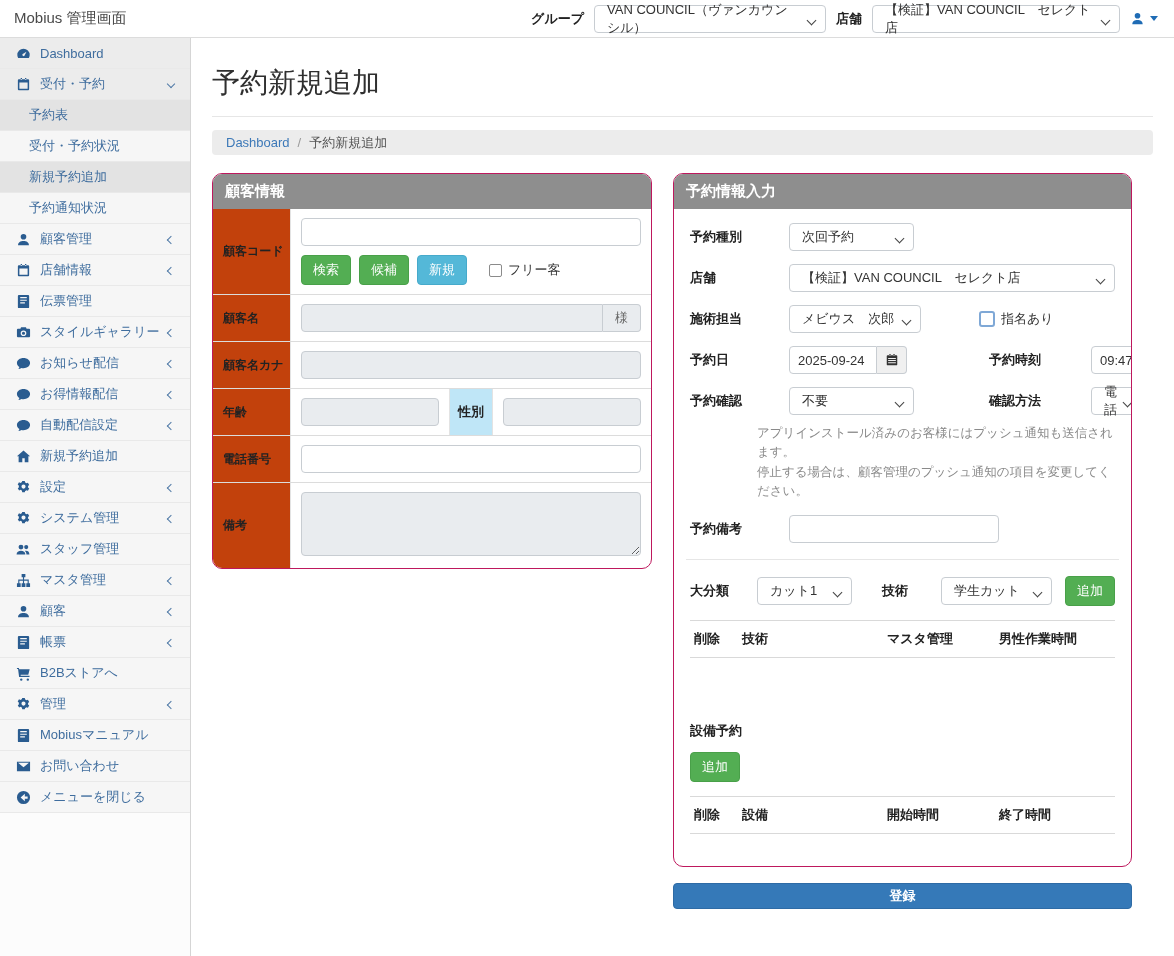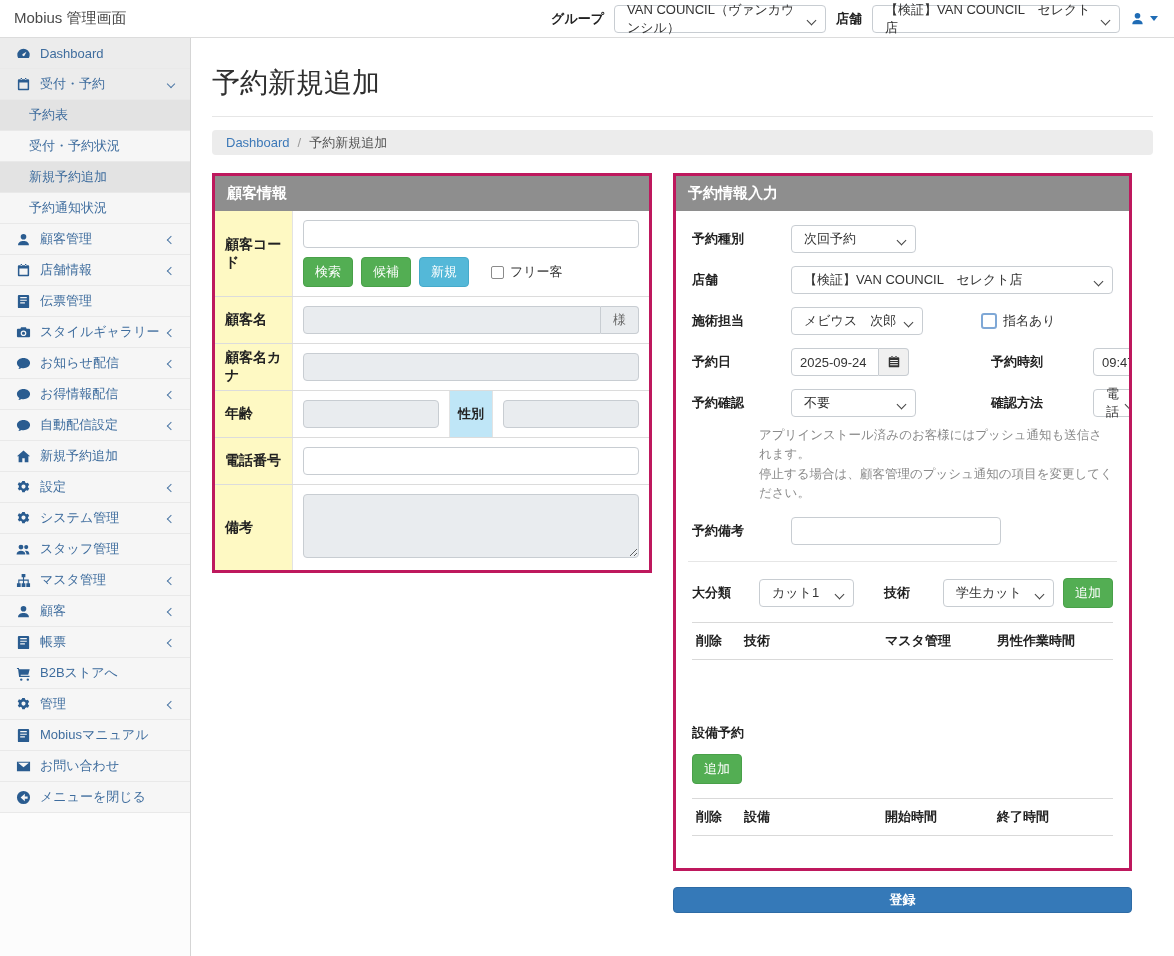--- a/index.html
+++ b/index.html
@@ -7,21 +7,21 @@
     font-family:"Liberation Sans","DejaVu Sans",sans-serif; font-size:13px; color:#333; }
 
   
   .topbar { position:absolute; left:0; top:0; width:1174px; height:38px; background:#fff;
     border-bottom:1px solid #dcdcdc; display:flex; align-items:center; justify-content:space-between; }
   .brand { padding-left:14px; font-size:15px; color:#4a4a4a; }
   .topbar-right { display:flex; align-items:center; gap:10px; padding-right:16px; }
   .top-label { font-weight:bold; font-size:13px; color:#222; }
   .top-select { height:28px; border:1px solid #c8cdd2; border-radius:4px; background:#fff;
     display:flex; align-items:center; padding:0 26px 0 12px; position:relative; font-size:13px; color:#333; cursor:pointer; }
-  .top-select.w1 { width:212px; } .top-select.w2 { width:248px; }
+  .top-select.w1 { width:232px; } .top-select.w2 { width:248px; }
   .caret-dn { position:absolute; right:10px; top:11px; width:7px; height:7px;
     border-left:1.6px solid #444; border-bottom:1.6px solid #444; transform:rotate(-45deg); }
   .user-menu { display:flex; align-items:center; gap:5px; cursor:pointer; }
   .user-menu svg { width:15px; height:15px; color:#1f6cb5; }
   .user-caret { width:0; height:0; border-left:4px solid transparent; border-right:4px solid transparent; border-top:5px solid #1f6cb5; }
 
   
   .sidebar { position:absolute; left:0; top:38px; width:191px; height:918px; background:#fcfcfc;
     border-right:1px solid #d5d5d5; }
   .side-item { height:31px; display:flex; align-items:center; padding:0 14px 0 16px;
@@ -41,29 +41,29 @@
   .page-title { margin:26px 0 0 21px; font-size:28px; font-weight:500; color:#2f2f2f; }
   .title-rule { margin:14px 21px 0 21px; border:0; border-top:1px solid #e6e6e6; }
   .breadcrumb { margin:13px 21px 0 21px; background:#ececec; border-radius:4px; height:25px;
     display:flex; align-items:center; padding:0 14px; font-size:13px; }
   .breadcrumb a { color:#3d79b8; text-decoration:none; cursor:pointer; }
   .bc-sep { color:#999; margin:0 8px; }
   .bc-cur { color:#555; }
 
   .cols { display:flex; align-items:flex-start; margin:18px 21px 0 21px; gap:21px; }
 
-  .panel { border:3px solid #be185d; border-radius:0; background:#fff; overflow:hidden; }
+  .panel { border:1px solid #be185d; border-radius:10px; background:#fff; overflow:hidden; }
   .panel-hd { background:#8e8e8e; color:#fff; font-weight:bold; font-size:15px; padding:8px 12px; }
 
   
   .cust { width:460px; }
   .crow { display:flex; border-bottom:1px solid #dcdcdc; }
   .crow:last-child { border-bottom:none; }
-  .clabel { width:78px; flex:0 0 78px; background:#fef9c3; display:flex; align-items:center;
-    padding-left:10px; font-weight:bold; font-size:14px; color:#222; border-right:1px solid #e3e3e3; }
+  .clabel { width:78px; flex:0 0 78px; background:#c2410c; display:flex; align-items:center;
+    padding-left:10px; font-weight:bold; font-size:12px; color:#222; border-right:1px solid #e3e3e3; }
   .ccontent { flex:1; padding:9px 10px; }
   .inp { width:100%; height:28px; border:1px solid #c8cdd2; border-radius:4px; padding:0 8px;
     font-size:13px; font-family:inherit; color:#333; background:#fff; }
   .inp:disabled, .inp.dis { background:#e9ecef; }
   .btnrow { display:flex; align-items:center; margin-top:9px; gap:8px; }
   .btn { border-radius:4px; font-size:13px; color:#fff; padding:5px 11px; cursor:pointer; border:1px solid transparent; font-family:inherit; }
   .btn.green { background:#53ae53; border-color:#49a049; }
   .btn.cyan { background:#54b8d8; border-color:#46aacb; }
   .chk { display:inline-flex; align-items:center; gap:6px; margin-left:14px; cursor:pointer; }
   .cbox { width:13px; height:13px; border:1px solid #8b8b8b; border-radius:2px; background:#fff; display:inline-block; }

